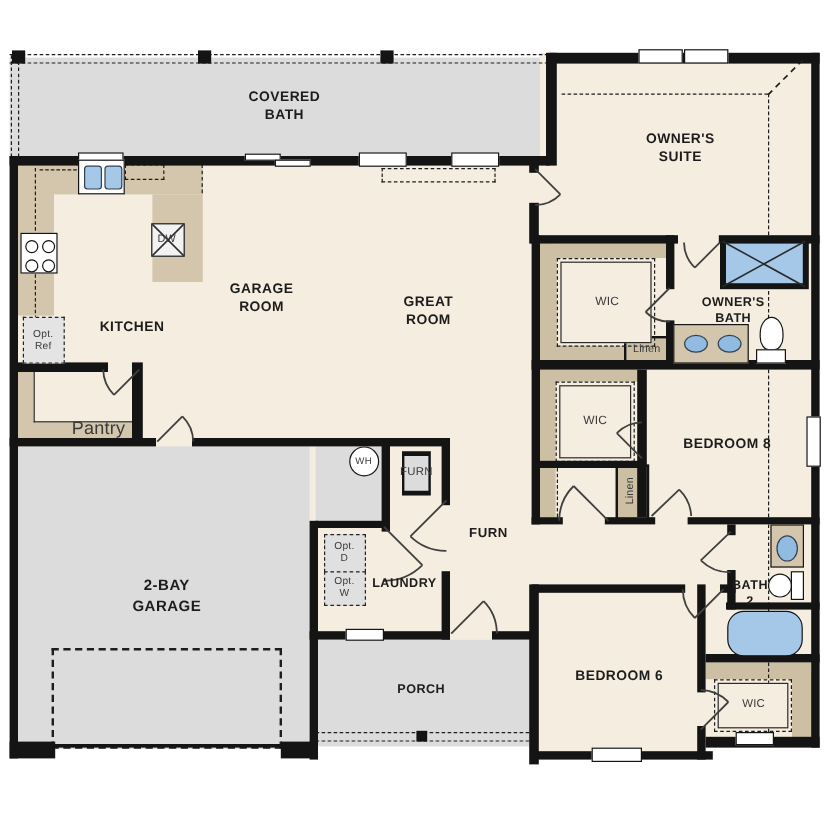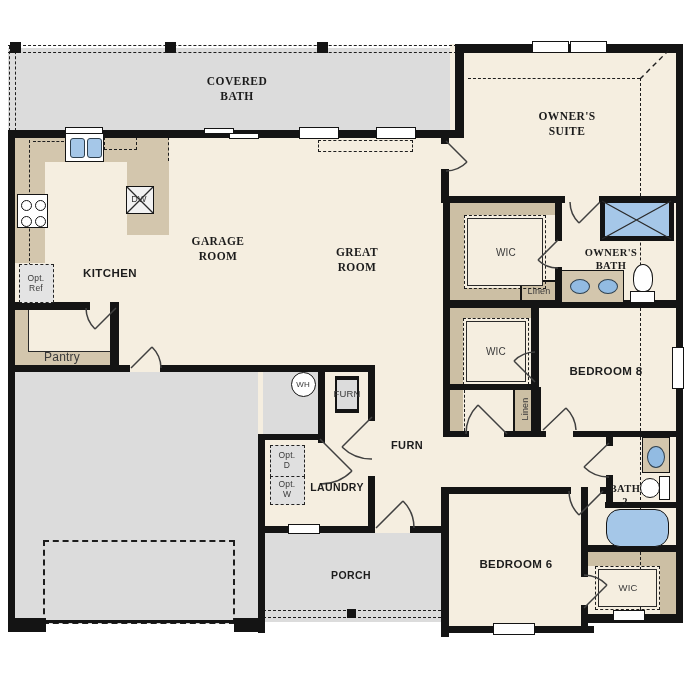--- a/index.html
+++ b/index.html
@@ -13,21 +13,21 @@
   .tan2{position:absolute;background:#ccbfa4;}
   .floorbox{position:absolute;background:#f5eee0;border:1.2px solid #2a2a2a;box-sizing:border-box;}
   .dashT{position:absolute;border-top:1.5px dashed #1d1d1d;}
   .dashL{position:absolute;border-left:1.5px dashed #1d1d1d;}
   .dashR{position:absolute;border:1.5px dashed #1d1d1d;box-sizing:border-box;}
   .post{position:absolute;background:#141414;}
   .win{position:absolute;background:#ffffff;border:1.6px solid #141414;box-sizing:border-box;}
   .fx{position:absolute;box-sizing:border-box;}
   .lbl{position:absolute;transform:translate(-50%,-50%);font-weight:bold;font-size:11.5px;
        line-height:15px;letter-spacing:.4px;color:#1c1c1c;text-align:center;white-space:nowrap;}
-  .lbl span{display:block;font-family:Liberation Serif, serif;}
+  .lbl span{display:block;}
   .md{font-size:10.5px;line-height:13px;}
   .sm{position:absolute;transform:translate(-50%,-50%);font-weight:normal;font-size:10px;
       line-height:11px;color:#3a3a3a;text-align:center;letter-spacing:.2px;white-space:nowrap;}
   .xs{font-size:8.5px;line-height:9.5px;}
   .rot{transform:translate(-50%,-50%) rotate(-90deg);}
   svg.overlay{position:absolute;left:0;top:0;pointer-events:none;}
 </style>
 </head>
 <body>
 
@@ -222,24 +222,28 @@
   <div class="sm" style="left:539px;top:291px;font-size:9px;">Linen</div>
   <div class="sm" style="left:496px;top:351px;">WIC</div>
   <div class="sm rot" style="left:525px;top:409px;font-size:9px;">Linen</div>
   <div class="lbl" style="left:606px;top:371px;">BEDROOM 8</div>
   <div class="lbl md" style="left:625px;top:495px;">
     <span>BATH</span>
       <span>2</span>
   </div>
   <div class="lbl" style="left:516px;top:564px;">BEDROOM 6</div>
   <div class="sm" style="left:628px;top:587px;font-size:9.5px;">WIC</div>
+  <div class="lbl" style="left:139px;top:497px;font-size:12.5px;line-height:17px;">
+    <span>2-BAY</span>
+      <span>GARAGE</span>
+  </div>
   <div class="lbl md" style="left:337px;top:487px;">LAUNDRY</div>
   <div class="lbl md" style="left:407px;top:445px;font-size:11px;">FURN</div>
   <div class="lbl md" style="left:351px;top:575px;">PORCH</div>
-  <div class="sm" style="left:62px;top:357px;font-size:12px;text-align:center;">Pantry</div>
+  <div class="sm" style="left:82px;top:357px;font-size:15px;text-align:center;">Pantry</div>
   <div class="sm" style="left:347px;top:393px;font-size:9.5px;">FURN</div>
   <div class="sm" style="left:303px;top:384px;font-size:8px;">WH</div>
   <div class="sm" style="left:139px;top:199px;font-size:9px;">DW</div>
   <div class="sm xs" style="left:36px;top:283px;">
     <span style="display:block;">Opt.</span>
     <span style="display:block;">Ref</span>
   </div>
   <div class="sm xs" style="left:287px;top:460px;">
     <span style="display:block;">Opt.</span>
     <span style="display:block;">D</span>

